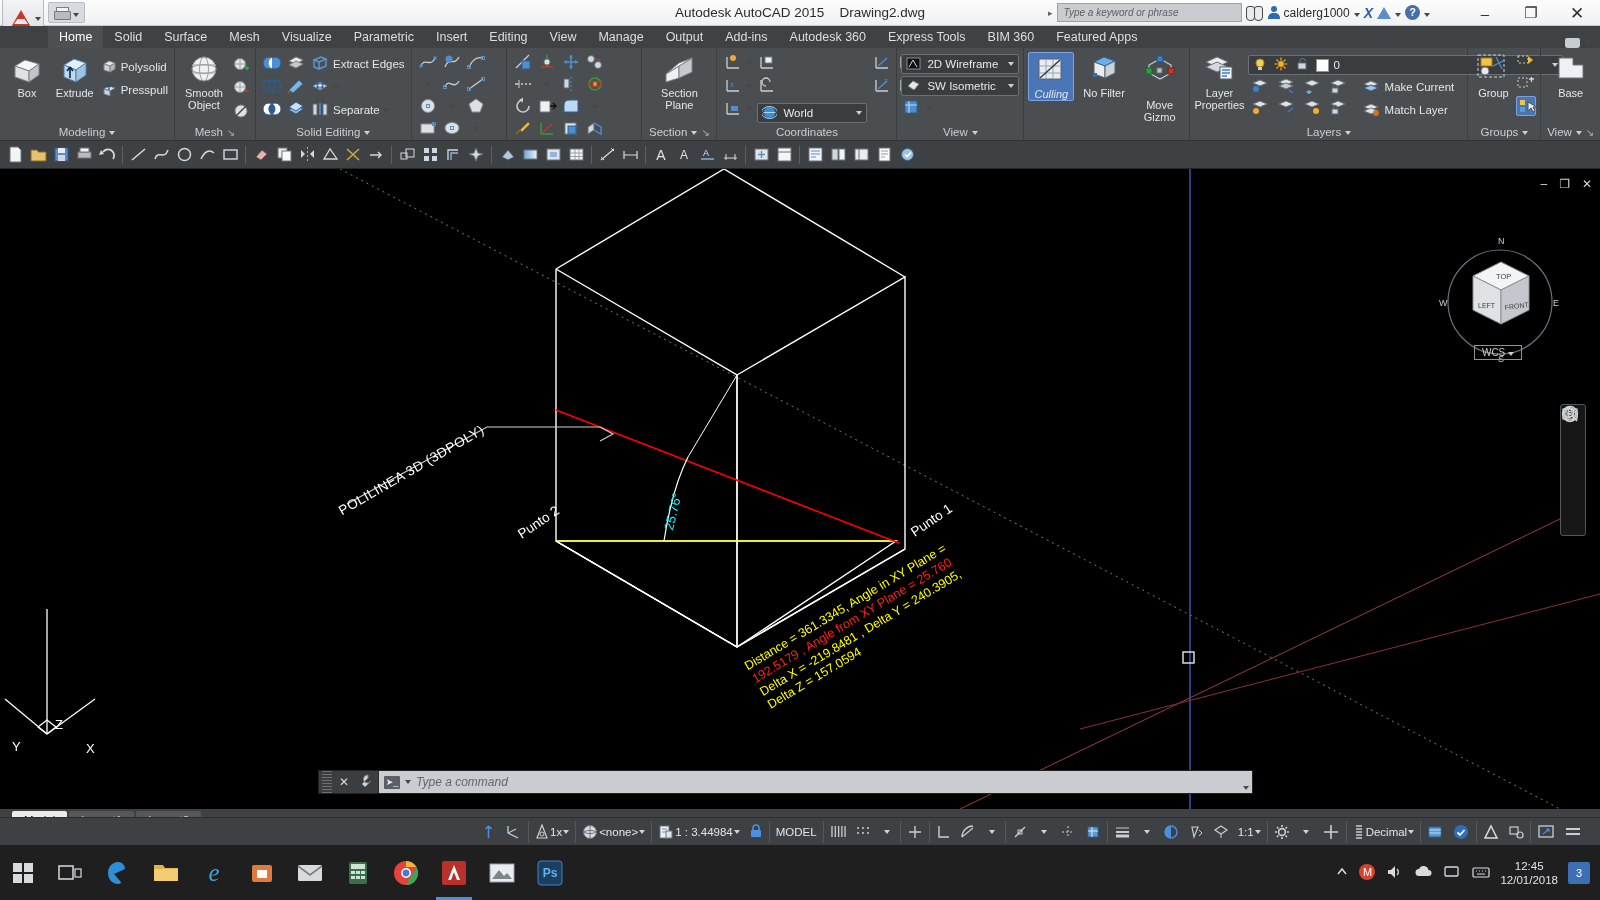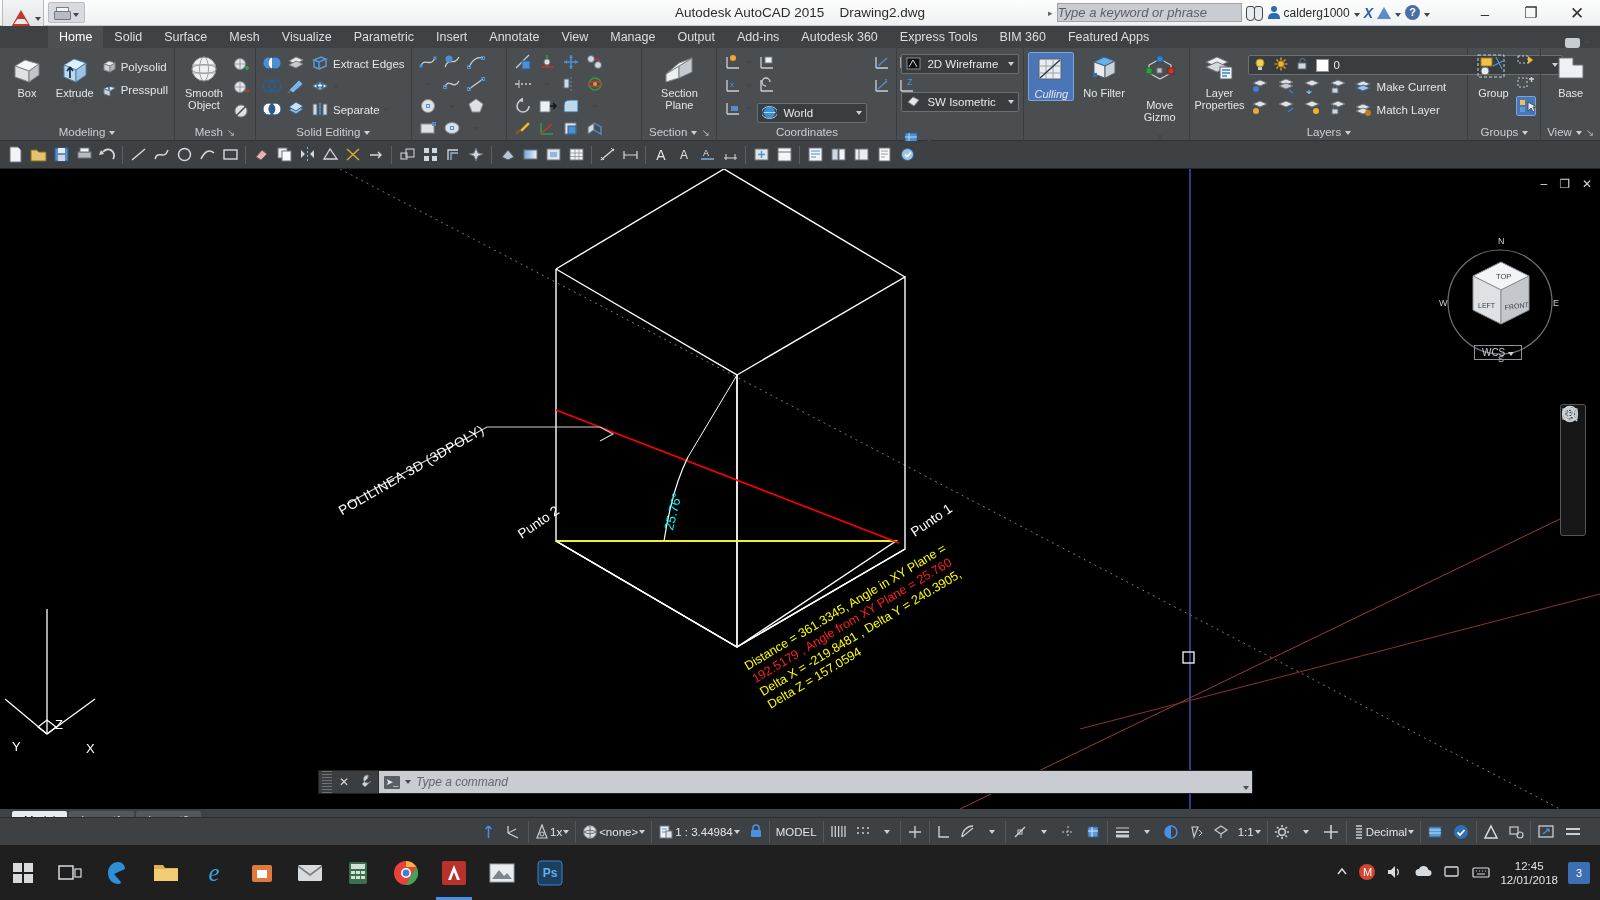--- a/index.html
+++ b/index.html
@@ -41,21 +41,21 @@
   .printer:after{content:"";position:absolute;left:0;top:4px;width:15px;height:7px;background:#b6bbc1;border:1px solid #70767c;border-radius:1px;}
   .title-text{
     position:absolute; left:0; top:0; width:1600px; height:26px;
     line-height:26px; text-align:center; color:#2b2b2b; font-size:13.5px;
     pointer-events:none;
   }
   .infocenter{ position:absolute; right:170px; top:3px; height:19px; display:flex; align-items:center; gap:4px;}
   .ic-arrow{ color:#5d6166; font-size:9px; }
   .search-box{
     width:185px;height:19px;background:#c9ccd0;border:1px solid #9ea2a6;
-    color:#5d6166; font-style:italic; font-size:13px; line-height:17px; padding-left:0;
+    color:#5d6166; font-style:italic; font-size:10px; line-height:17px; padding-left:6px;
   }
   .binocs{ position:relative; width:17px;height:13px; }
   .binocs:before,.binocs:after{content:"";position:absolute;top:0;width:7px;height:13px;
       border:1.6px solid #41474d;border-radius:3px 3px 4px 4px;background:#e9ebed;}
   .binocs:before{left:0;} .binocs:after{right:0;}
   .user-ico{ width:13px;height:13px;position:relative;}
   .user-ico:before{content:"";position:absolute;left:4px;top:0;width:6px;height:6px;border-radius:50%;background:#2b6cb0;}
   .user-ico:after{content:"";position:absolute;left:1px;top:7px;width:12px;height:6px;border-radius:5px 5px 0 0;background:#2b6cb0;}
   .uname{ color:#2b2b2b; font-size:12px;}
   .x-ico{ color:#2f5fa8; font-weight:bold; font-size:14px; font-style:italic;}
@@ -237,21 +237,21 @@
   </div>
 
   <div class="ribbon-tabs">
     <div class="rtab active">Home</div>
     <div class="rtab">Solid</div>
     <div class="rtab">Surface</div>
     <div class="rtab">Mesh</div>
     <div class="rtab">Visualize</div>
     <div class="rtab">Parametric</div>
     <div class="rtab">Insert</div>
-    <div class="rtab">Annotate</div>
+    <div class="rtab">Editing</div>
     <div class="rtab">View</div>
     <div class="rtab">Manage</div>
     <div class="rtab">Output</div>
     <div class="rtab">Add-ins</div>
     <div class="rtab">Autodesk 360</div>
     <div class="rtab">Express Tools</div>
     <div class="rtab">BIM 360</div>
     <div class="rtab">Featured Apps</div>
     <div class="tabs-right">
       <div class="minichip"></div>
@@ -689,21 +689,21 @@
                 </svg></span>
           </div>
         </div>
       </div>
       <div class="panel-title">
         <span>Coordinates</span>
       </div>
     </div>
 
     <div class="panel" style="width:130px;">
-      <div class="panel-body" style="flex-direction:column; gap:18px; padding-top:6px;">
+      <div class="panel-body" style="flex-direction:column; gap:2px; padding-top:6px;">
         <div class="combo" style="width:118px;">
           <span class="ico16"><svg width="15" height="15" viewBox="0 0 15 15">
                 <rect x="1" y="2" width="13" height="11" fill="#111" stroke="#8a8f95"></rect>
                 <path d="M3,11 L7,4 L11,11" fill="none" stroke="#cfd8e0"></path>
               </svg></span>
           <span>2D Wireframe</span>
           <span class="dd"></span>
         </div>
         <div class="combo" style="width:118px;">
           <span class="ico16"><svg width="15" height="15" viewBox="0 0 15 15">
@@ -797,21 +797,21 @@
                   <path d="M7,0.5v2.5M7,11v2.5M0.5,7h2.5M11,7h2.5M2.5,2.5l1.8,1.8M9.7,9.7l1.8,1.8M11.5,2.5l-1.8,1.8M4.3,9.7l-1.8,1.8" stroke="#f3b02a" stroke-width="1.2"></path>
                 </svg></span>
             <span class="ico16"><svg width="14" height="14" viewBox="0 0 14 14">
                   <rect x="3" y="6" width="8" height="6" fill="#cfd8e0" stroke="#5f6b76"></rect>
                   <path d="M5,6 V4 a2.5,2.5 0 0 1 5,0" fill="none" stroke="#5f6b76" stroke-width="1.2"></path>
                 </svg></span>
             <span class="sq" style="width:13px;height:13px;background:#fff;border:1px solid #8f949a;"></span>
             <span>0</span>
             <span class="dd"></span>
           </div>
-          <div style="display:flex; gap:0;">
+          <div style="display:flex; gap:8px;">
             <div class="grid4" style="grid-template-columns:repeat(4,26px);grid-auto-rows:21px;">
               <span class="ico20"><svg width="19" height="17" viewBox="0 0 19 17">
                     <polygon points="2,6 9,3 16,6 9,9" fill="#dfe4e9" stroke="#6e7379"></polygon>
                     <circle cx="5" cy="12" r="3" fill="#3f7fd0"></circle>
                   </svg></span>
               <span class="ico20"><svg width="19" height="17" viewBox="0 0 19 17">
                     <polygon points="2,5 9,2 16,5 9,8" fill="#dfe4e9" stroke="#6e7379"></polygon>
                     <polygon points="2,9 9,6 16,9 9,12" fill="#c6ccd2" stroke="#6e7379"></polygon>
                     <path d="M12,13 l4,3" stroke="#3f7fd0" stroke-width="1.4"></path>
                   </svg></span>

